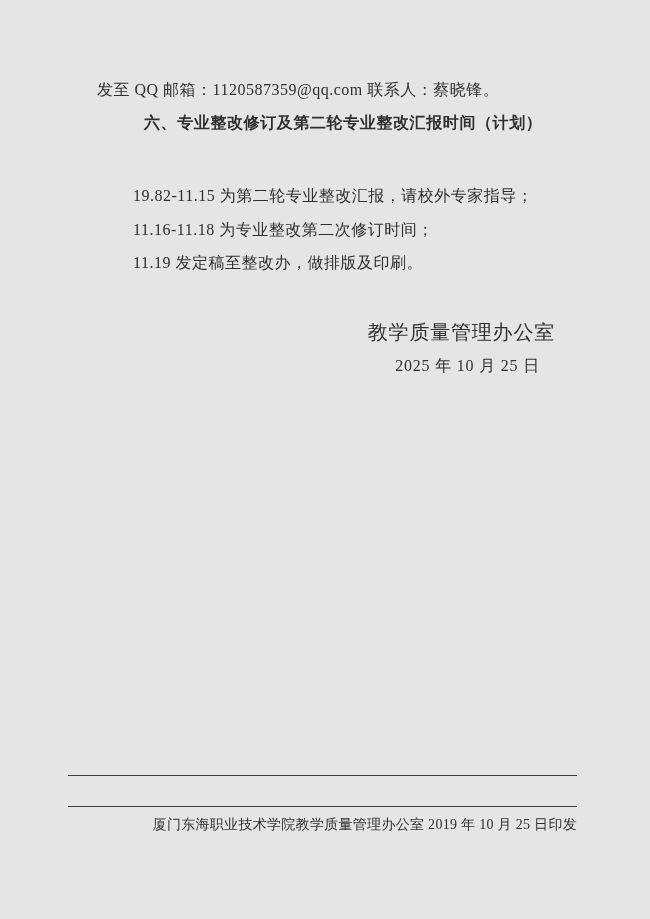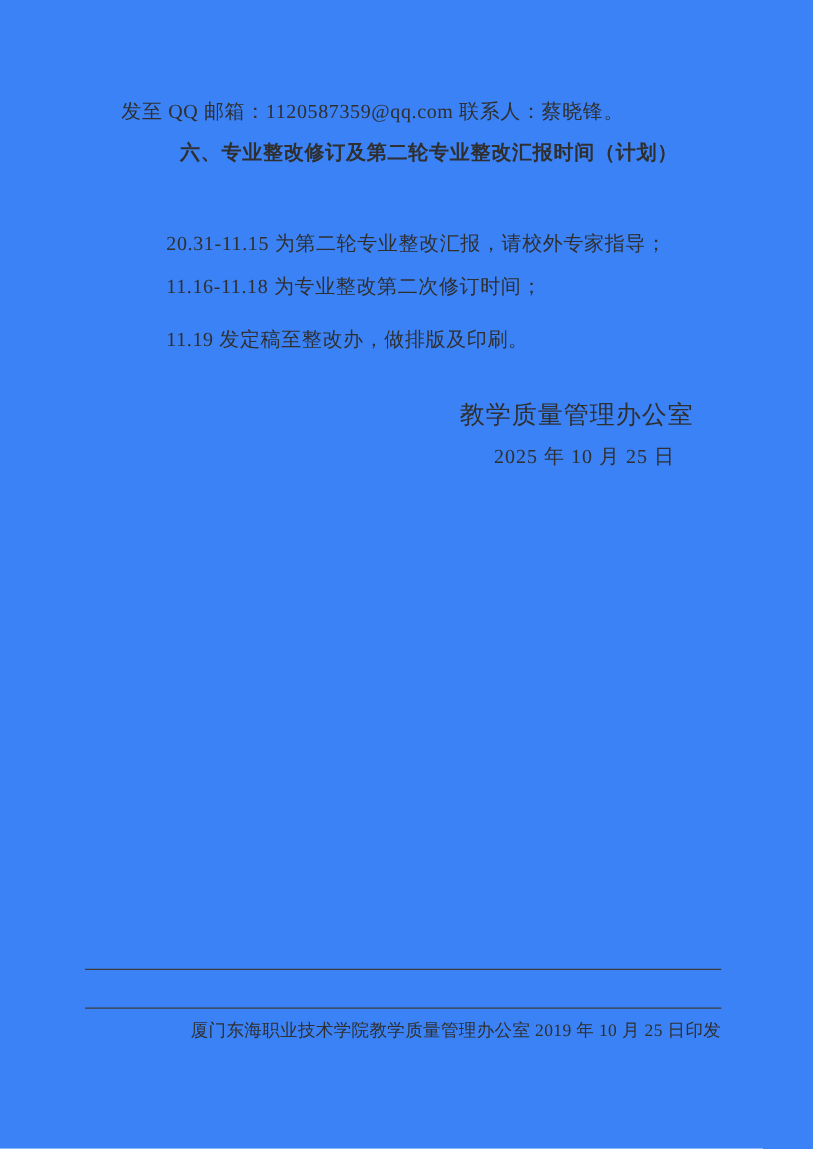--- a/index.html
+++ b/index.html
@@ -4,21 +4,21 @@
 <style>
   html, body {
     margin: 0;
     padding: 0;
     background: #ffffff;
   }
   .page {
     position: relative;
     width: 650px;
     height: 919px;
-    background: #3b82f6;
+    background: #e5e5e5;
     font-family: "Liberation Serif", "DejaVu Serif", serif;
     color: #2f2f2f;
     overflow: hidden;
   }
   .line {
     position: absolute;
     white-space: nowrap;
     font-size: 16px;
     letter-spacing: 0.5px;
     line-height: 1.2;
@@ -30,21 +30,21 @@
   .section-heading {
     top: 113px;
     left: 144px;
     font-size: 16px;
     font-weight: bold;
     letter-spacing: 0.6px;
   }
   .item-0 { top: 153px; left: 133px; }
   .item-1 { top: 186px; left: 133px; }
   .item-2 { top: 220px; left: 133px; }
-  .item-3 { top: 253px; left: 133px; margin-top: 10px; }
+  .item-3 { top: 253px; left: 133px; }
   .sig-office {
     top: 320px;
     left: 0;
     width: 555px;
     text-align: right;
     font-size: 20px;
     letter-spacing: 0.8px;
   }
   .sig-date {
     top: 356px;
@@ -77,21 +77,21 @@
 </head>
 <body>
 
 <div class="page">
 
   <div class="line contact-line">发至 QQ 邮箱：1120587359@qq.com 联系人：蔡晓锋。</div>
 
   <div class="line section-heading">六、专业整改修订及第二轮专业整改汇报时间（计划）</div>
 
 
-  <div class="line item-1">20.31-11.15 为第二轮专业整改汇报，请校外专家指导；</div>
+  <div class="line item-1">19.82-11.15 为第二轮专业整改汇报，请校外专家指导；</div>
 
   <div class="line item-2">11.16-11.18 为专业整改第二次修订时间；</div>
 
   <div class="line item-3">11.19 发定稿至整改办，做排版及印刷。</div>
 
   <div class="line sig-office">教学质量管理办公室</div>
 
   <div class="line sig-date">2025 年 10 月 25 日</div>
 
   <div class="footer-rule footer-rule-top"></div>

